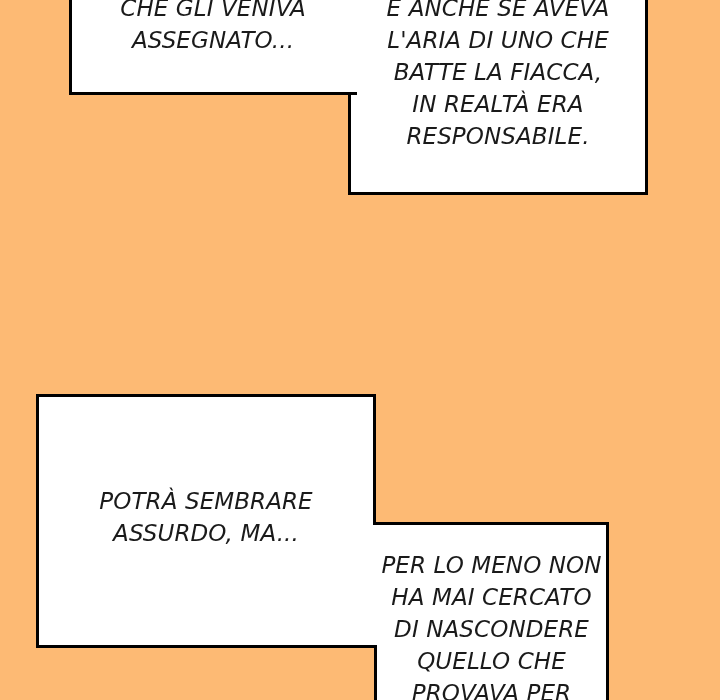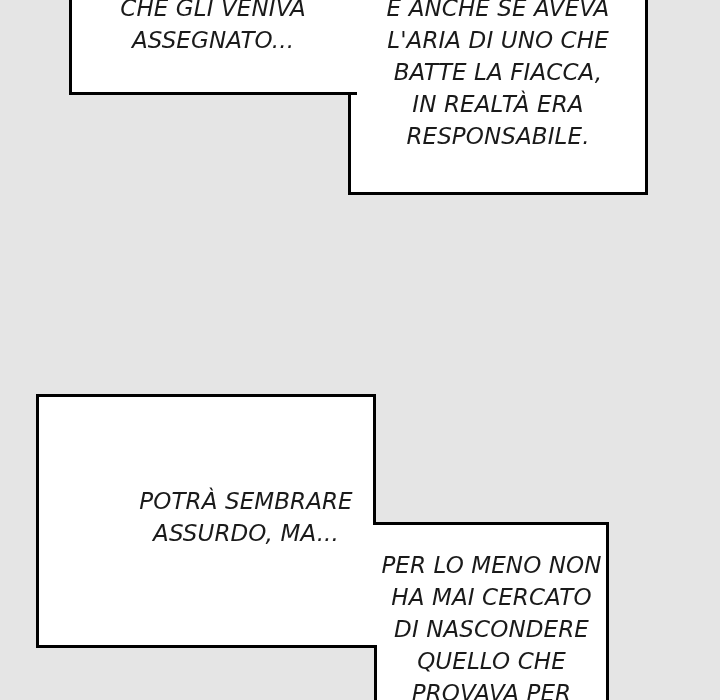--- a/index.html
+++ b/index.html
@@ -8,21 +8,21 @@
     padding: 0;
     background: #ffffff;
   }
   body {
     font-family: "DejaVu Sans", sans-serif;
   }
   #page {
     position: relative;
     width: 720px;
     height: 700px;
-    background: #e5e5e5;
+    background: #fdba74;
     overflow: hidden;
   }
   .bubble {
     position: absolute;
     background: #ffffff;
     box-sizing: border-box;
     border: 3px solid #000000;
   }
   .bubble-text {
     position: absolute;
@@ -69,21 +69,20 @@
   
   #bubble-bl {
     left: 36px;
     top: 394px;
     width: 340px;
     height: 254px;
     z-index: 3;
   }
   #bubble-bl .bubble-text {
     top: 88px;
-    margin-left: 40px;
   }
 
   
   #bubble-br {
     left: 374px;
     top: 522px;
     width: 235px;
     height: 240px;
     border-bottom: none;
     z-index: 2;

